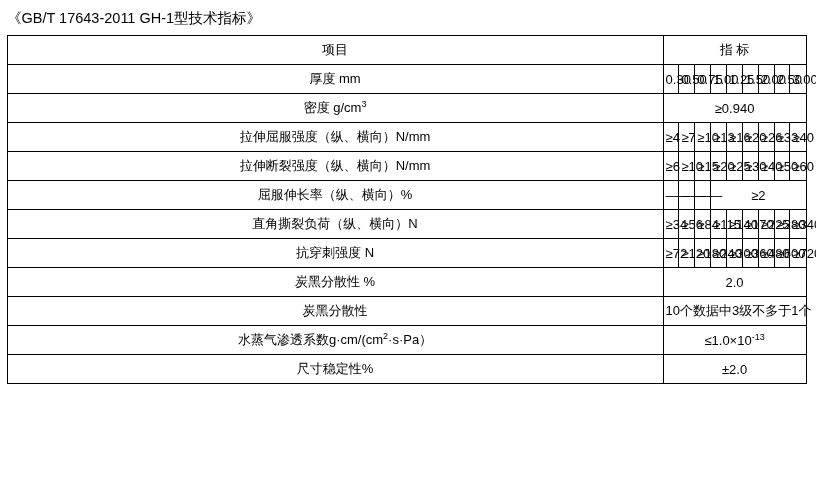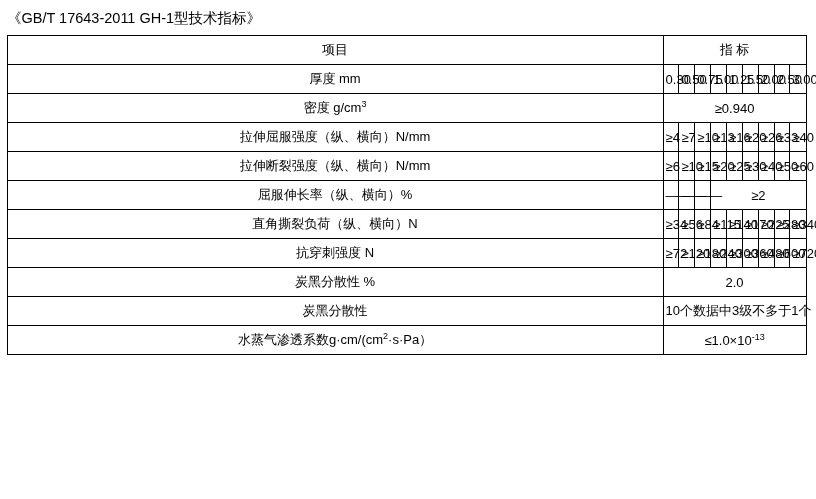--- a/index.html
+++ b/index.html
@@ -160,16 +160,20 @@
         <td class="datacell" colspan="9">10个数据中3级不多于1个，4级、5级不允许</td>
       </tr>
 
 
 
       <tr>
         <td class="label"><span>水蒸气渗透系数g·cm/(cm</span><sup>2</sup><span>·s·Pa）</span></td>
         <td class="datacell" colspan="9"><span>≤1.0×10</span><sup>-13</sup></td>
       </tr>
 
+      <tr>
+        <td class="label">尺寸稳定性%</td>
+        <td class="datacell" colspan="9">±2.0</td>
+      </tr>
     </tbody>
   </table>
 
 </div>
 
 </body></html>

